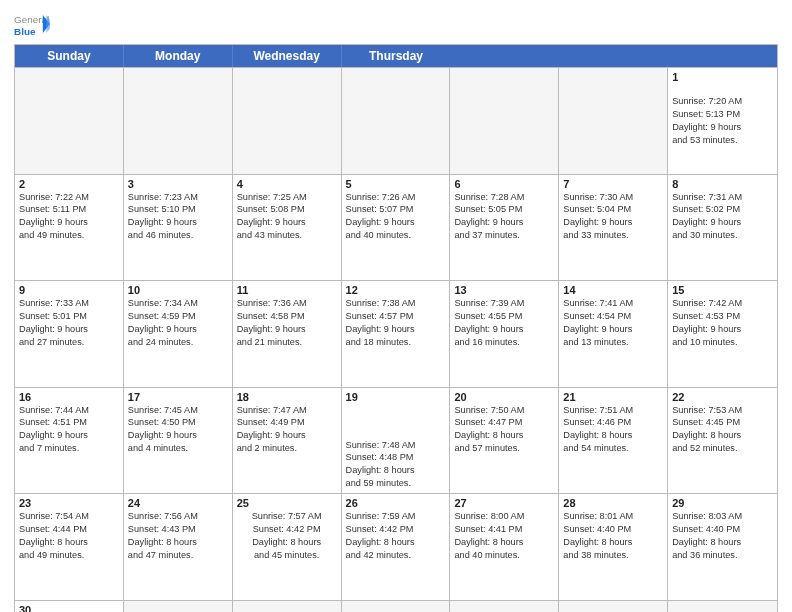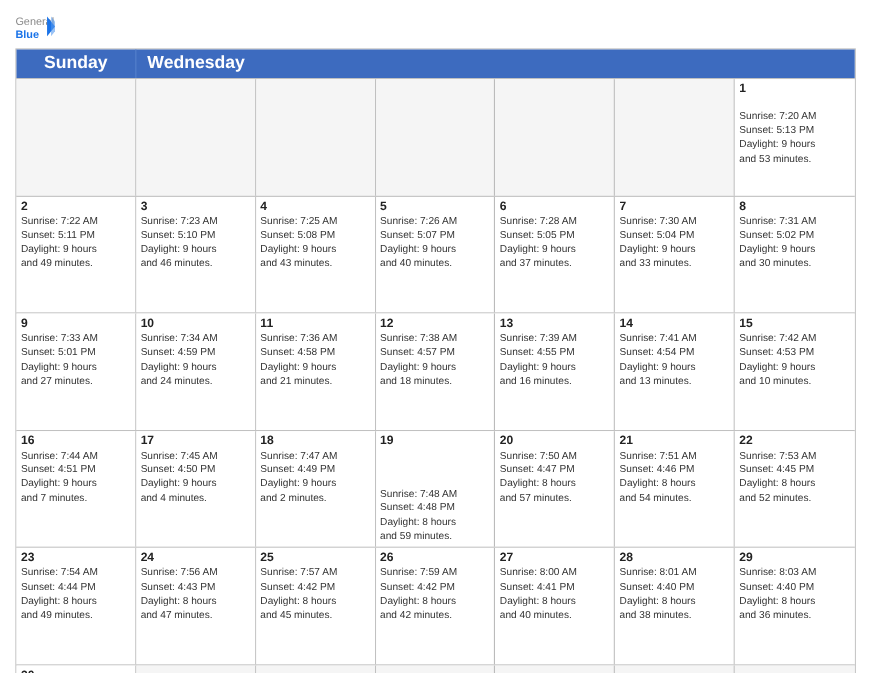--- a/index.html
+++ b/index.html
@@ -52,21 +52,21 @@
       border: 1px solid #bbb;
     }
     .cal-header {
       display: grid;
       grid-template-columns: repeat(7, 1fr);
       background: #3d6bbf;
     }
     .cal-header-cell {
       color: #fff;
       text-align: center;
-      font-size: 16px;
+      font-size: 12px;
       font-weight: bold;
       padding: 4px 2px;
       border-right: 1px solid #5580cc;
     }
     .cal-header-cell:last-child { border-right: none; }
     .cal-body {
       flex: 1;
       display: grid;
       grid-template-rows: repeat(6, 1fr);
     }
@@ -112,21 +112,23 @@
     </div>
     <div class="title-block">
       <div class="month-title"></div>
       <div class="subtitle"></div>
     </div>
   </div>
 
   <div class="calendar">
     <div class="cal-header">
     <div class="cal-header-cell">Sunday</div>
+        <div class="cal-header-cell">Monday</div>
         <div class="cal-header-cell">Wednesday</div>
+        <div class="cal-header-cell">Thursday</div>
       </div>
     <div class="cal-body">
     <div class="cal-row">
           <div class="cal-cell empty"></div>
           <div class="cal-cell empty"></div>
           <div class="cal-cell empty"></div>
           <div class="cal-cell empty"></div>
           <div class="cal-cell empty"></div>
           <div class="cal-cell empty"></div>
           <div class="cal-cell">
@@ -300,21 +302,21 @@
           </div>
           <div class="cal-cell">
             <span class="day-num">24</span>
             <div class="sun-info" style="white-space: pre-line;">Sunrise: 7:56 AM
 Sunset: 4:43 PM
 Daylight: 8 hours
 and 47 minutes.</div>
           </div>
           <div class="cal-cell">
             <span class="day-num">25</span>
-            <div class="sun-info" style="white-space: pre-line;">Sunrise: 7:57 AM
+            <div class="sun-info" style="white-space: pre-line; text-align: center;">Sunrise: 7:57 AM
 Sunset: 4:42 PM
 Daylight: 8 hours
 and 45 minutes.</div>
           </div>
           <div class="cal-cell">
             <span class="day-num">26</span>
             <div class="sun-info" style="white-space: pre-line;">Sunrise: 7:59 AM
 Sunset: 4:42 PM
 Daylight: 8 hours
 and 42 minutes.</div>

